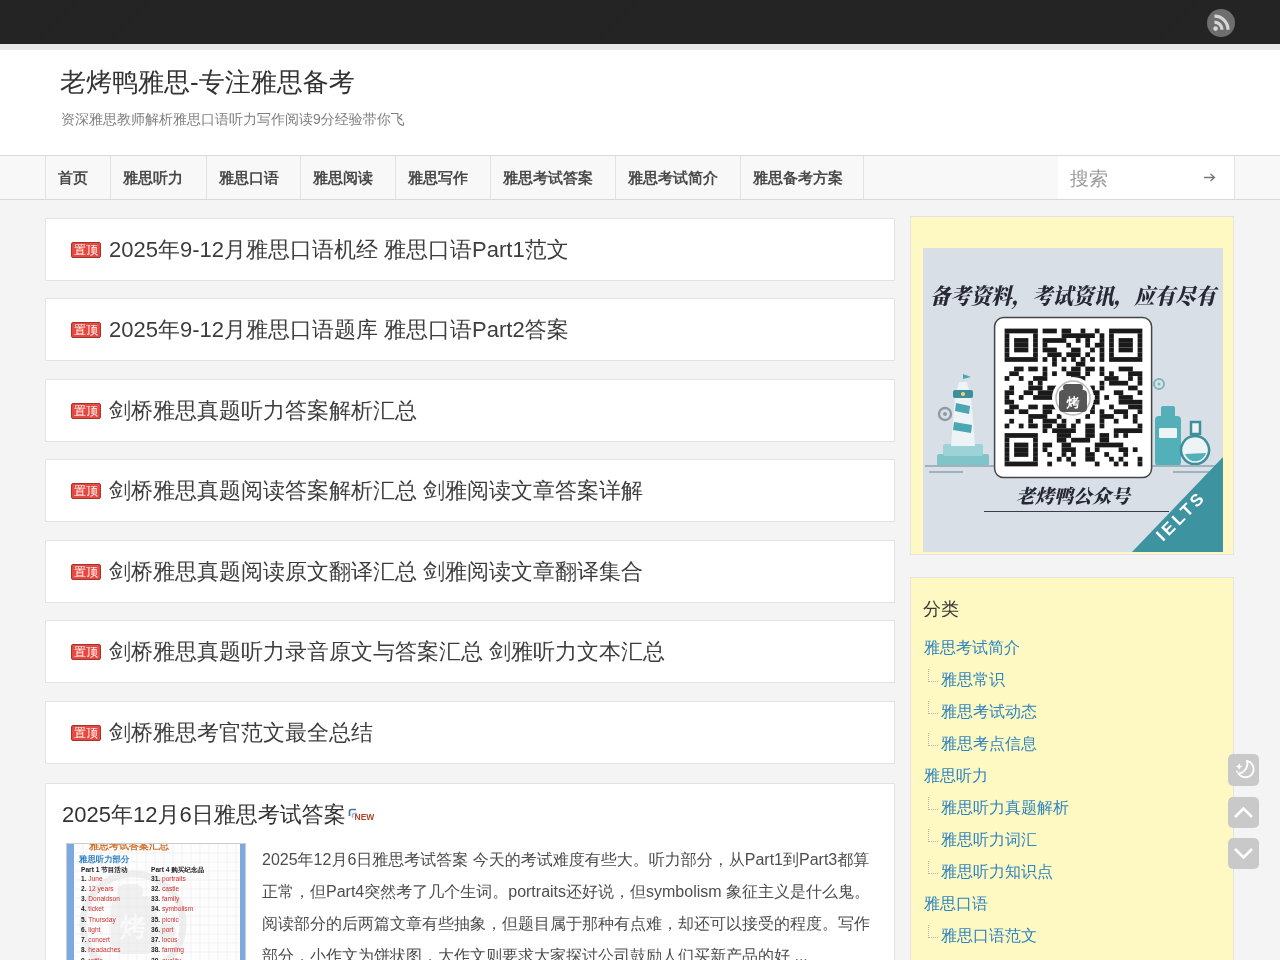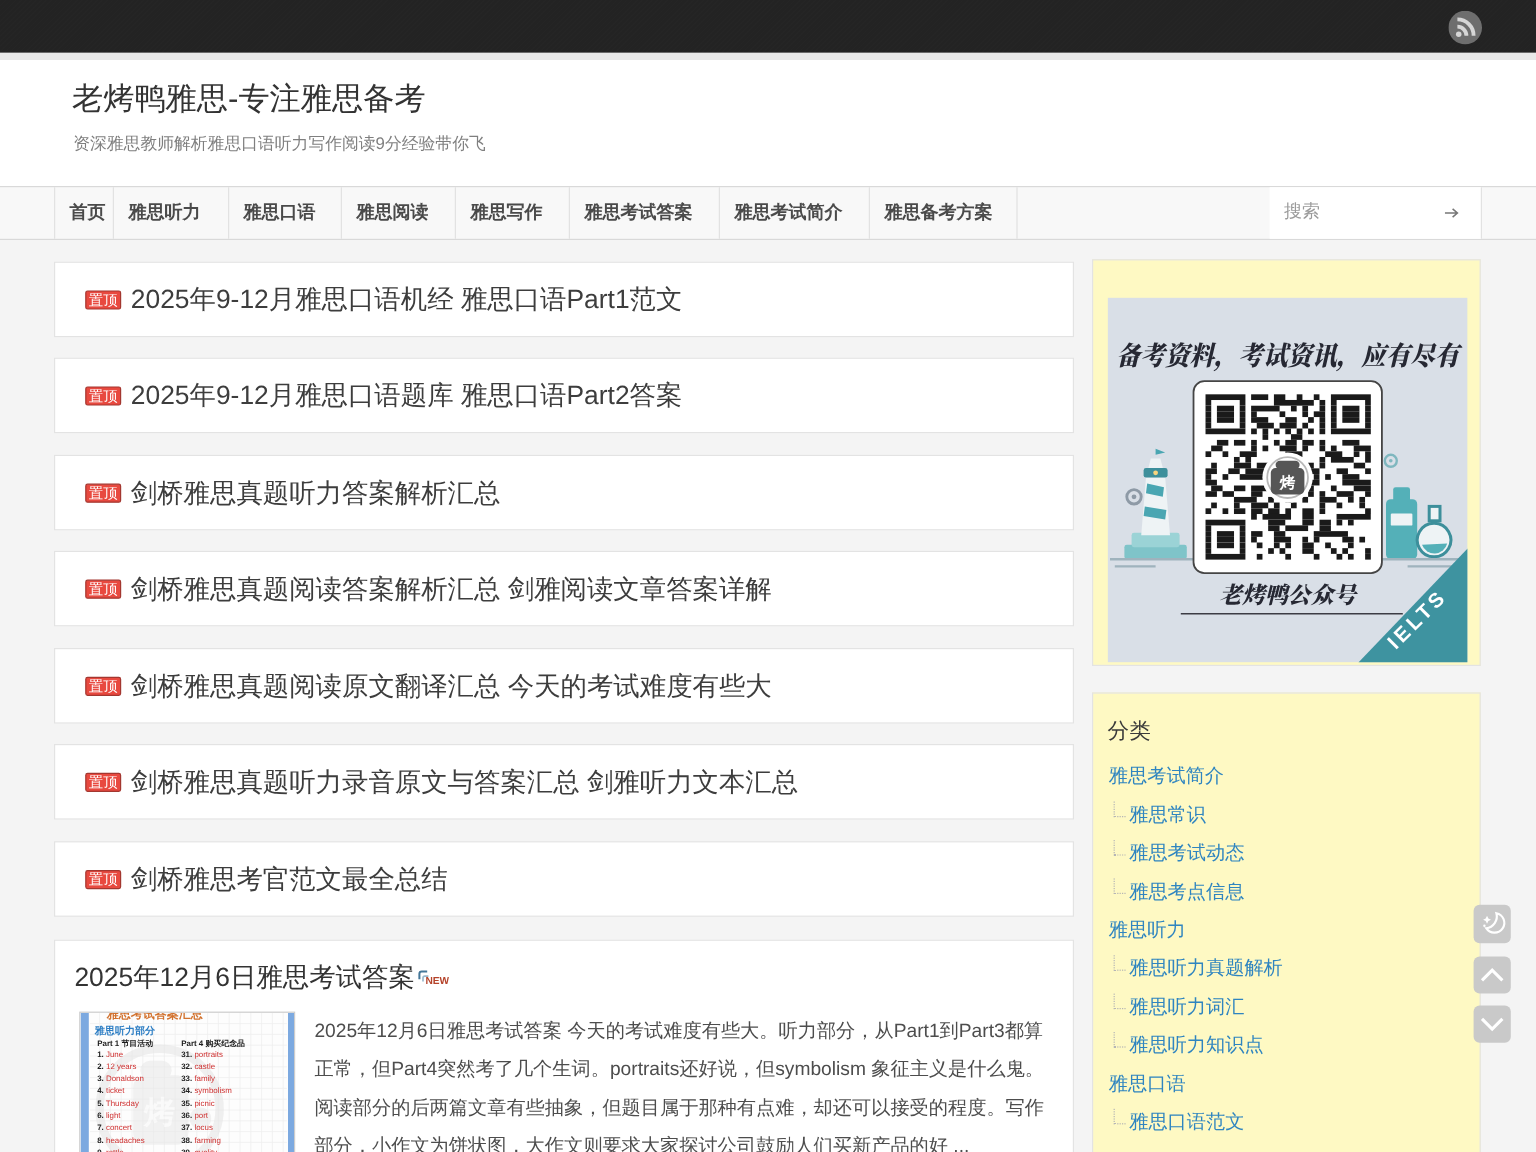--- a/index.html
+++ b/index.html
@@ -11,21 +11,21 @@
 .gapstrip{position:absolute;left:0;top:44px;width:1280px;height:6px;background:#e9e9e9}
 .rss{position:absolute;left:1207px;top:9px}
 .headerband{position:absolute;left:0;top:50px;width:1280px;height:105px;background:#fff}
 .sitetitle{position:absolute;left:60px;top:19px;font-size:26px;font-weight:normal;color:#333;line-height:1;white-space:nowrap}
 .sitedesc{position:absolute;left:61px;top:62px;font-size:14px;color:#7f7f7f;line-height:1;white-space:nowrap}
 .nav{position:absolute;left:0;top:155px;width:1280px;height:45px;background:#f8f8f8;border-top:1px solid #d9d9d9;border-bottom:1px solid #d9d9d9}
 .menu{position:absolute;left:45px;top:0;height:43px;display:flex}
 .menu .mi{height:43px;line-height:43px;font-size:15px;font-weight:bold;color:#4a4a4a;border-right:1px solid #e2e2e2;padding-left:12px;white-space:nowrap}
 .menu .mi:first-child{border-left:1px solid #e2e2e2}
 .search{position:absolute;left:1058px;top:0;width:177px;height:43px;background:#fff;border-right:1px solid #e2e2e2}
-.search .ph{position:absolute;left:12px;top:13px;font-size:15px;color:#9a9a9a;line-height:1}
+.search .ph{position:absolute;left:12px;top:13px;font-size:19px;color:#9a9a9a;line-height:1}
 .postbox{position:absolute;left:45px;width:850px;height:63px;background:#fff;border:1px solid #e3e3e3;display:flex;align-items:center}
 .zd{display:inline-block;margin-left:25px;background:#e8493f;border:1px solid #a33730;color:#fff;font-size:12px;line-height:1;padding:1px 2px;border-radius:2px;flex:0 0 auto}
 .pt{margin-left:8px;font-size:22px;color:#3d3d3d;white-space:nowrap}
 .artbox{position:absolute;left:45px;top:783px;width:850px;height:300px;background:#fff;border:1px solid #e3e3e3}
 .at{position:absolute;left:16px;top:20px;font-size:22px;color:#333;line-height:1;white-space:nowrap}
 .thumb{position:absolute;left:20px;top:59px;width:180px;height:180px;border:1px solid #ccc;background:#fff;overflow:hidden}
 .apara{position:absolute;left:216px;top:60px;width:614px;font-size:16px;line-height:32px;color:#4d4d4d}
 .widget{position:absolute;left:910px;width:324px;background:#fef9c3;border:1px solid #e3e3e3}
 .w1{top:216px;height:339px}
 .w2{top:577px;height:500px}
@@ -47,21 +47,21 @@
   <path d="M7.5 7.2 A 13.5 13.5 0 0 1 21 20.7"></path>
  </g>
  <circle cx="8.6" cy="19.6" r="2.3" fill="#d6d6d6"></circle>
 </svg>
 <div class="headerband">
  <h1 class="sitetitle">老烤鸭雅思-专注雅思备考</h1>
  <div class="sitedesc">资深雅思教师解析雅思口语听力写作阅读9分经验带你飞</div>
 </div>
 <div class="nav">
  <div class="menu">
-  <div class="mi" style="width:50px">首页</div>
+  <div class="mi" style="width:66px">首页</div>
   <div class="mi" style="width:96px">雅思听力</div>
   <div class="mi" style="width:94px">雅思口语</div>
   <div class="mi" style="width:95px">雅思阅读</div>
   <div class="mi" style="width:95px">雅思写作</div>
   <div class="mi" style="width:125px">雅思考试答案</div>
   <div class="mi" style="width:125px">雅思考试简介</div>
   <div class="mi" style="width:123px">雅思备考方案</div>
  </div>
  <div class="search">
       <span class="ph">搜索</span>
@@ -82,21 +82,21 @@
 <div class="postbox" style="top:379px">
     <span class="zd">置顶</span>
     <span class="pt">剑桥雅思真题听力答案解析汇总</span>
   </div>
 <div class="postbox" style="top:459px">
     <span class="zd">置顶</span>
     <span class="pt">剑桥雅思真题阅读答案解析汇总 剑雅阅读文章答案详解</span>
   </div>
 <div class="postbox" style="top:540px">
     <span class="zd">置顶</span>
-    <span class="pt">剑桥雅思真题阅读原文翻译汇总 今天的考试难度有些大</span>
+    <span class="pt">剑桥雅思真题阅读原文翻译汇总 剑雅阅读文章翻译集合</span>
   </div>
 <div class="postbox" style="top:620px">
     <span class="zd">置顶</span>
     <span class="pt">剑桥雅思真题听力录音原文与答案汇总 剑雅听力文本汇总</span>
   </div>
 <div class="postbox" style="top:701px">
     <span class="zd">置顶</span>
     <span class="pt">剑桥雅思考官范文最全总结</span>
   </div>
 

